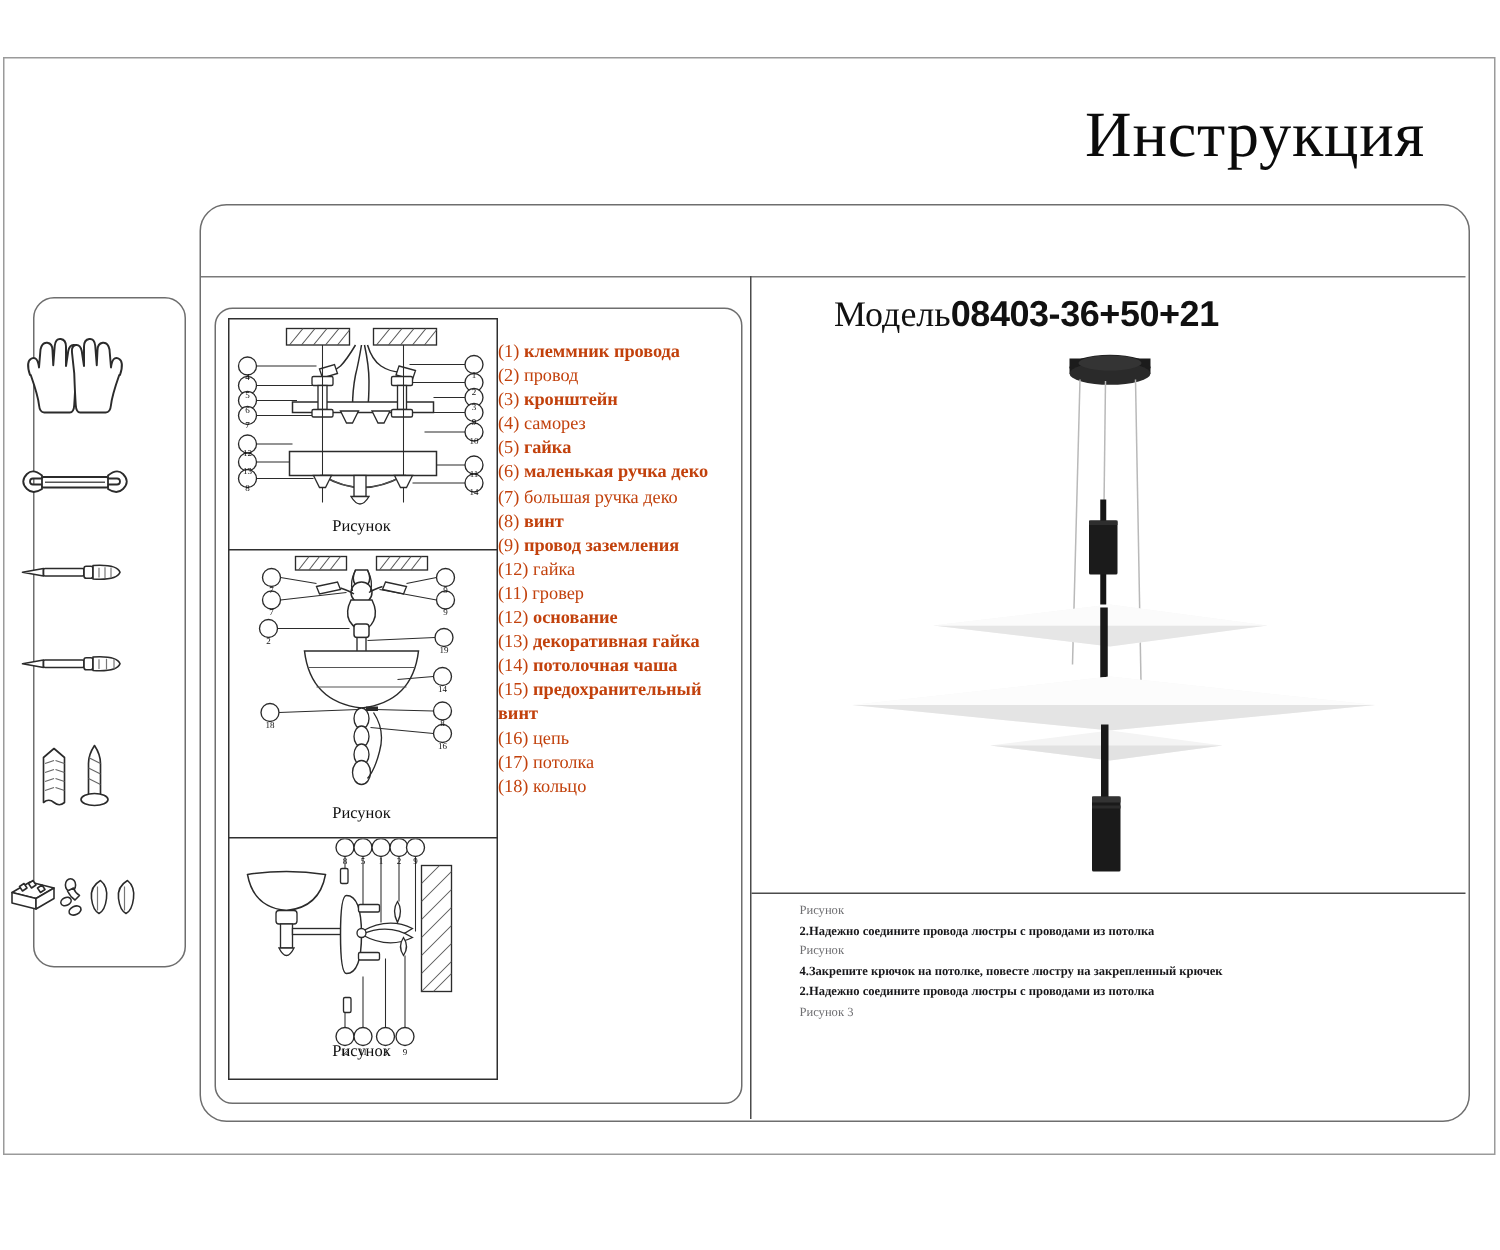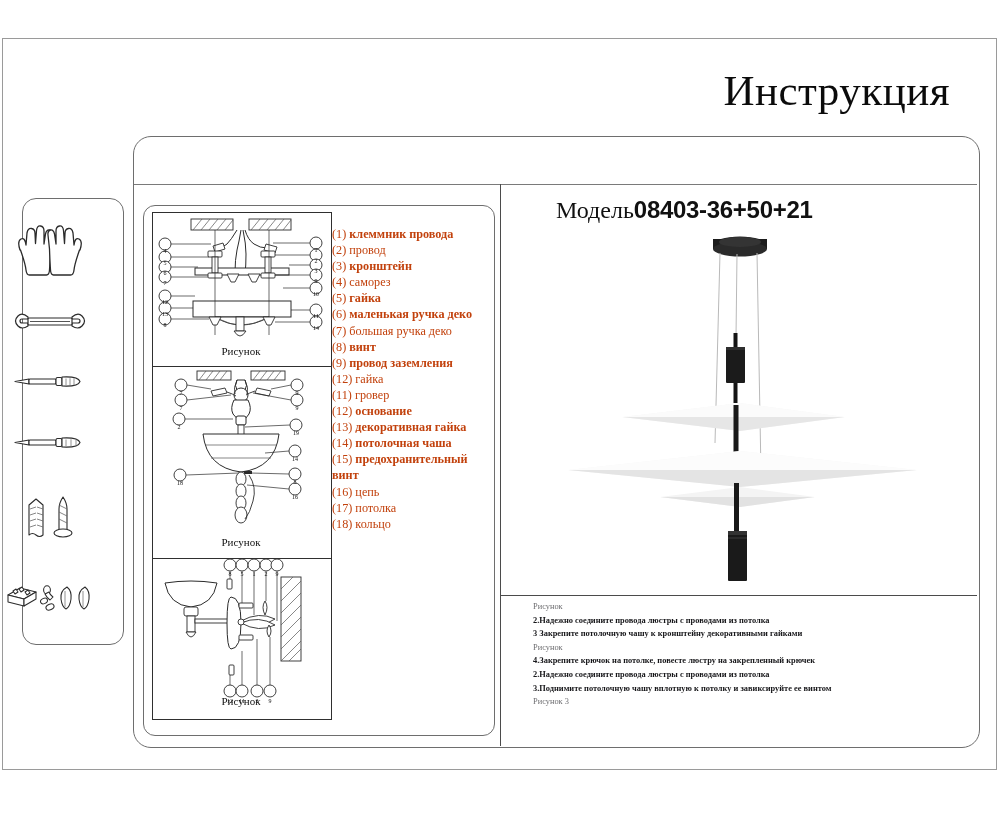--- a/index.html
+++ b/index.html
@@ -572,21 +572,19 @@
 
       <rect x="223" y="306" width="19" height="50" rx="1" fill="#1a1a1a"></rect>
       <rect x="223" y="306" width="19" height="4" fill="#333"></rect>
       <rect x="223" y="312" width="19" height="2" fill="#2b2b2b"></rect>
     </svg>
   </div>
 
   <div class="instructions">
       <div class="lbl">Рисунок</div>
       <div class="ln">2.Надежно соедините провода люстры с проводами из потолка</div>
-      <div class="ln">3 Закрепите потолочную чашу к кронштейну декоративными гайками</div>
       <div class="lbl">Рисунок</div>
       <div class="ln">4.Закрепите крючок на потолке, повесте люстру на закрепленный крючек</div>
       <div class="ln">2.Надежно соедините провода люстры с проводами из потолка</div>
-      <div class="ln">3.Поднимите потолочную чашу вплотную к потолку и завиксируйте ее винтом</div>
       <div class="lbl">Рисунок 3</div>
     </div>
 
 </div>
 
 </body></html>

